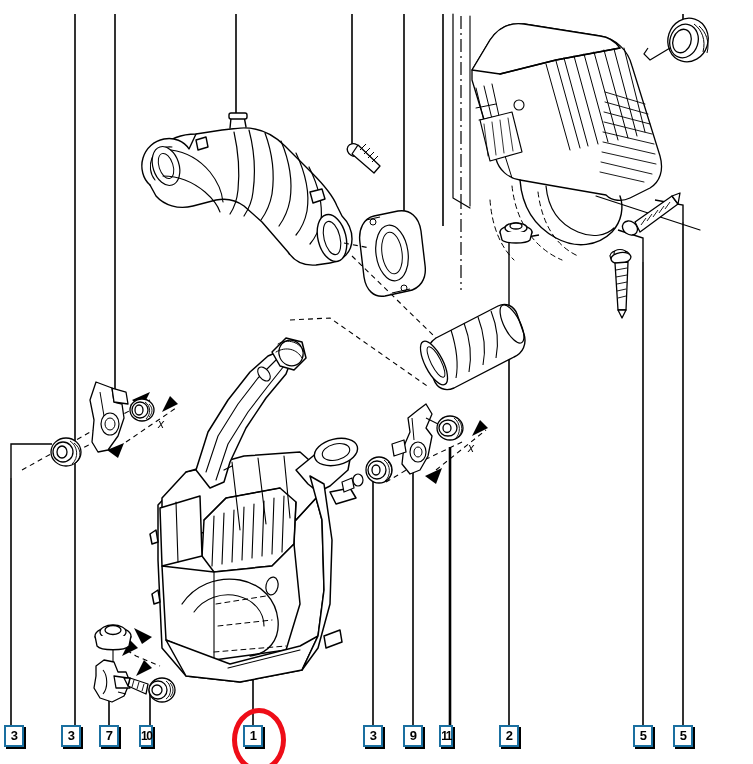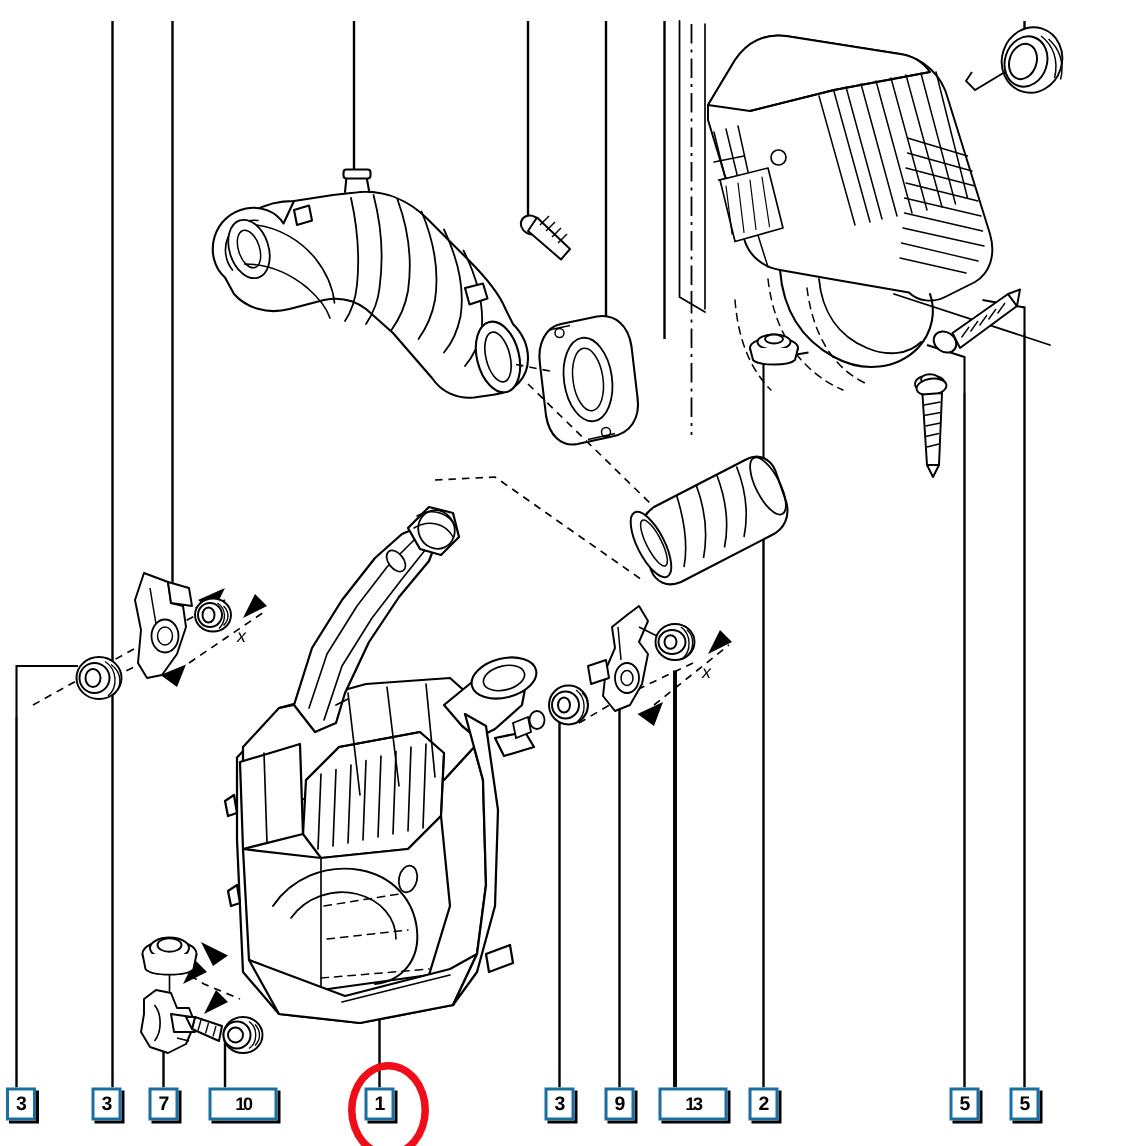--- a/index.html
+++ b/index.html
@@ -34,21 +34,21 @@
     color: #000000;
     font-family: "Liberation Sans", sans-serif;
     font-size: 13px;
     font-weight: bold;
     line-height: 18px;
     text-align: center;
     letter-spacing: -0.5px;
     box-shadow: 2px 2px 0 0 #000000;
   }
   .callout.wide {
-    width: 46px;
+    width: 14px;
     font-size: 12px;
     letter-spacing: -1.5px;
   }
   .highlight-ellipse {
     position: absolute;
     border: 5px solid #ee0d18;
     border-radius: 50%;
     background: transparent;
     pointer-events: none;
   }
@@ -532,20 +532,20 @@
 
   </svg>
 
   <div class="callout" style="left:4px;  top:725px;">3</div>
   <div class="callout" style="left:61px; top:725px;">3</div>
   <div class="callout" style="left:99px; top:725px;">7</div>
   <div class="callout wide" style="left:139px; top:725px;">10</div>
   <div class="callout" style="left:243px; top:725px;">1</div>
   <div class="callout" style="left:363px; top:725px;">3</div>
   <div class="callout" style="left:403px; top:725px;">9</div>
-  <div class="callout wide" style="left:439px; top:725px;">13</div>
+  <div class="callout wide" style="left:439px; top:725px;">11</div>
   <div class="callout" style="left:499px; top:725px;">2</div>
   <div class="callout" style="left:633px; top:725px;">5</div>
   <div class="callout" style="left:673px; top:725px;">5</div>
 
   <div class="highlight-ellipse" style="left:232px; top:708px; width:44px; height:54px;"></div>
 
 </div>
 
 </body></html>

